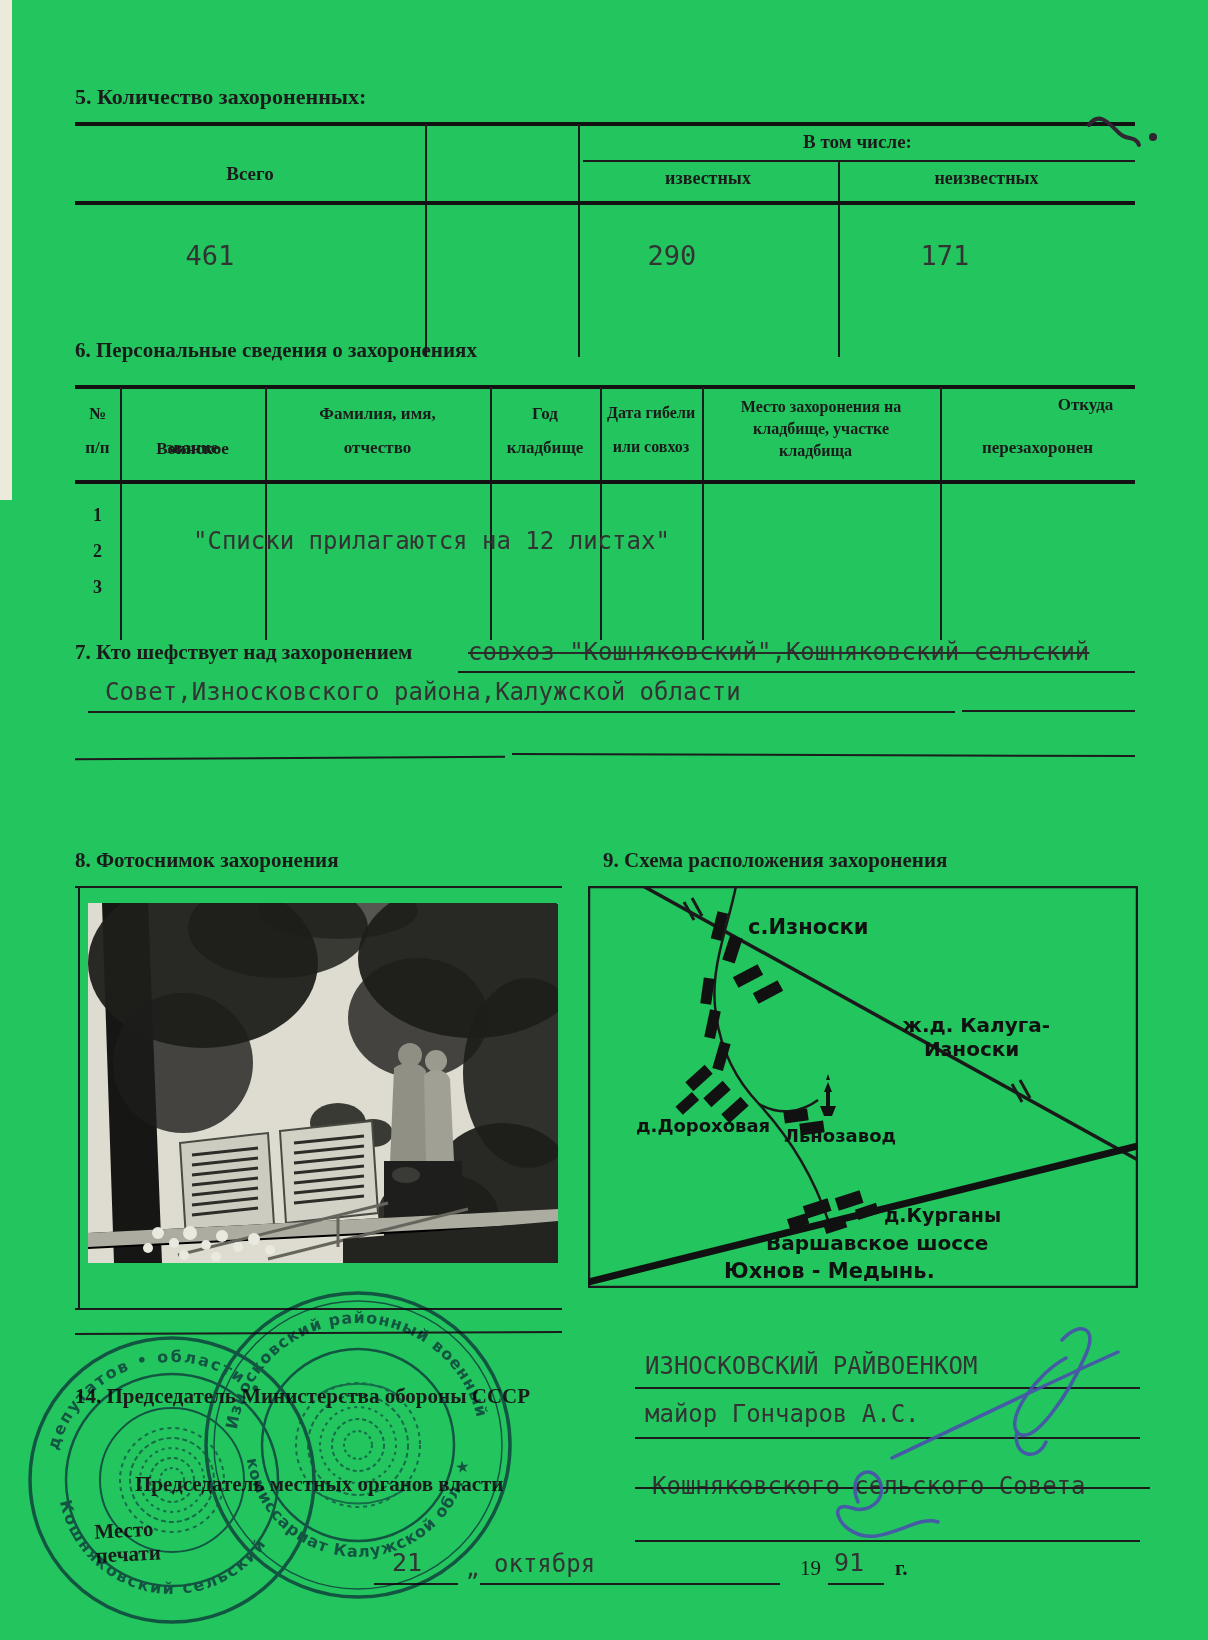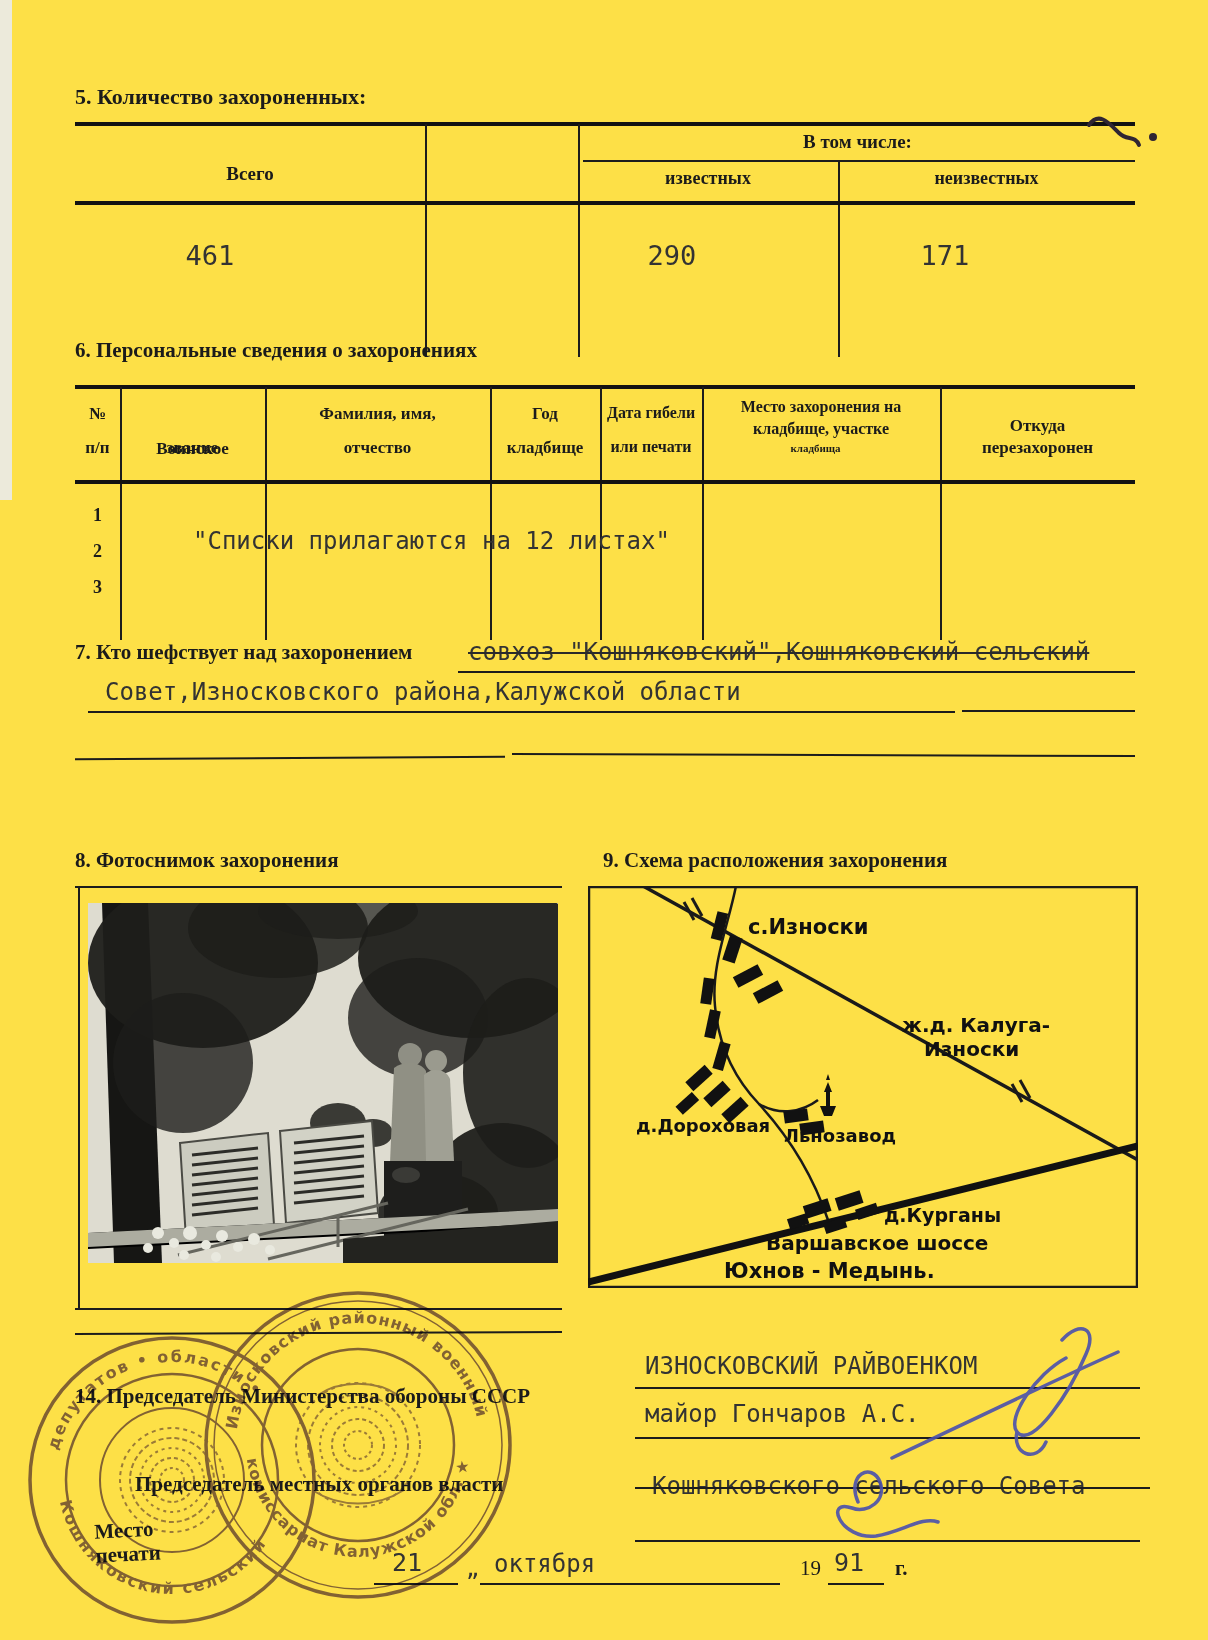--- a/index.html
+++ b/index.html
@@ -1,19 +1,19 @@
 <!DOCTYPE html>
 <html><head>
 <meta charset="utf-8">
 <style>
   html,body{margin:0;padding:0;}
   body{background:#888;}
   #page{
     position:relative; width:1208px; height:1640px;
-    background:#fde047;
+    background:#22c55e;
     overflow:hidden;
     font-family:"Liberation Serif", serif;
   }
   .abs{position:absolute;}
   .lbl{font-family:"Liberation Serif", serif; font-weight:bold; color:#1b1b1b;}
   .typed{font-family:"DejaVu Sans Mono", monospace; color:#333333;}
   .rule{background:#1c1c1c; height:2px;}
   .thick{background:#121212; height:4px;}
   .vline{background:#1c1c1c; width:2px;}
   .center{text-align:center;}
@@ -61,25 +61,25 @@
 
   <div class="abs lbl center" style="left:75px;top:404px;width:45px;font-size:17px;">№</div>
   <div class="abs lbl center" style="left:75px;top:438px;width:45px;font-size:17px;">п/п</div>
   <div class="abs lbl center" style="left:120px;top:404px;width:145px;font-size:17px;margin-top:35px;">Воинское</div>
   <div class="abs lbl center" style="left:120px;top:438px;width:145px;font-size:17px;">звание</div>
   <div class="abs lbl center" style="left:265px;top:404px;width:225px;font-size:17px;">Фамилия, имя,</div>
   <div class="abs lbl center" style="left:265px;top:438px;width:225px;font-size:17px;">отчество</div>
   <div class="abs lbl center" style="left:490px;top:404px;width:110px;font-size:17px;">Год</div>
   <div class="abs lbl center" style="left:490px;top:438px;width:110px;font-size:17px;">кладбище</div>
   <div class="abs lbl center" style="left:600px;top:404px;width:102px;font-size:16px;">Дата гибели</div>
-  <div class="abs lbl center" style="left:600px;top:438px;width:102px;font-size:16px;">или печати</div>
+  <div class="abs lbl center" style="left:600px;top:438px;width:102px;font-size:16px;">или совхоз</div>
   <div class="abs lbl center" style="left:702px;top:398px;width:238px;font-size:16px;">Место захоронения на</div>
   <div class="abs lbl center" style="left:702px;top:420px;width:238px;font-size:16px;">кладбище, участке</div>
-  <div class="abs lbl center" style="left:702px;top:442px;width:227px;font-size:11px;">кладбища</div>
-  <div class="abs lbl center" style="left:940px;top:416px;width:195px;font-size:17px;">Откуда</div>
+  <div class="abs lbl center" style="left:702px;top:442px;width:227px;font-size:16px;">кладбища</div>
+  <div class="abs lbl center" style="left:940px;top:395px;width:195px;font-size:17px;padding-left:48px;">Откуда</div>
   <div class="abs lbl center" style="left:940px;top:438px;width:195px;font-size:17px;">перезахоронен</div>
 
   <div class="abs vline" style="left:120px;top:387px;height:253px;"></div>
   <div class="abs vline" style="left:265px;top:387px;height:253px;"></div>
   <div class="abs vline" style="left:490px;top:387px;height:253px;"></div>
   <div class="abs vline" style="left:600px;top:387px;height:253px;"></div>
   <div class="abs vline" style="left:702px;top:387px;height:253px;"></div>
   <div class="abs vline" style="left:940px;top:387px;height:253px;"></div>
 
   <div class="abs thick" style="left:75px;top:480px;width:1060px;"></div>

